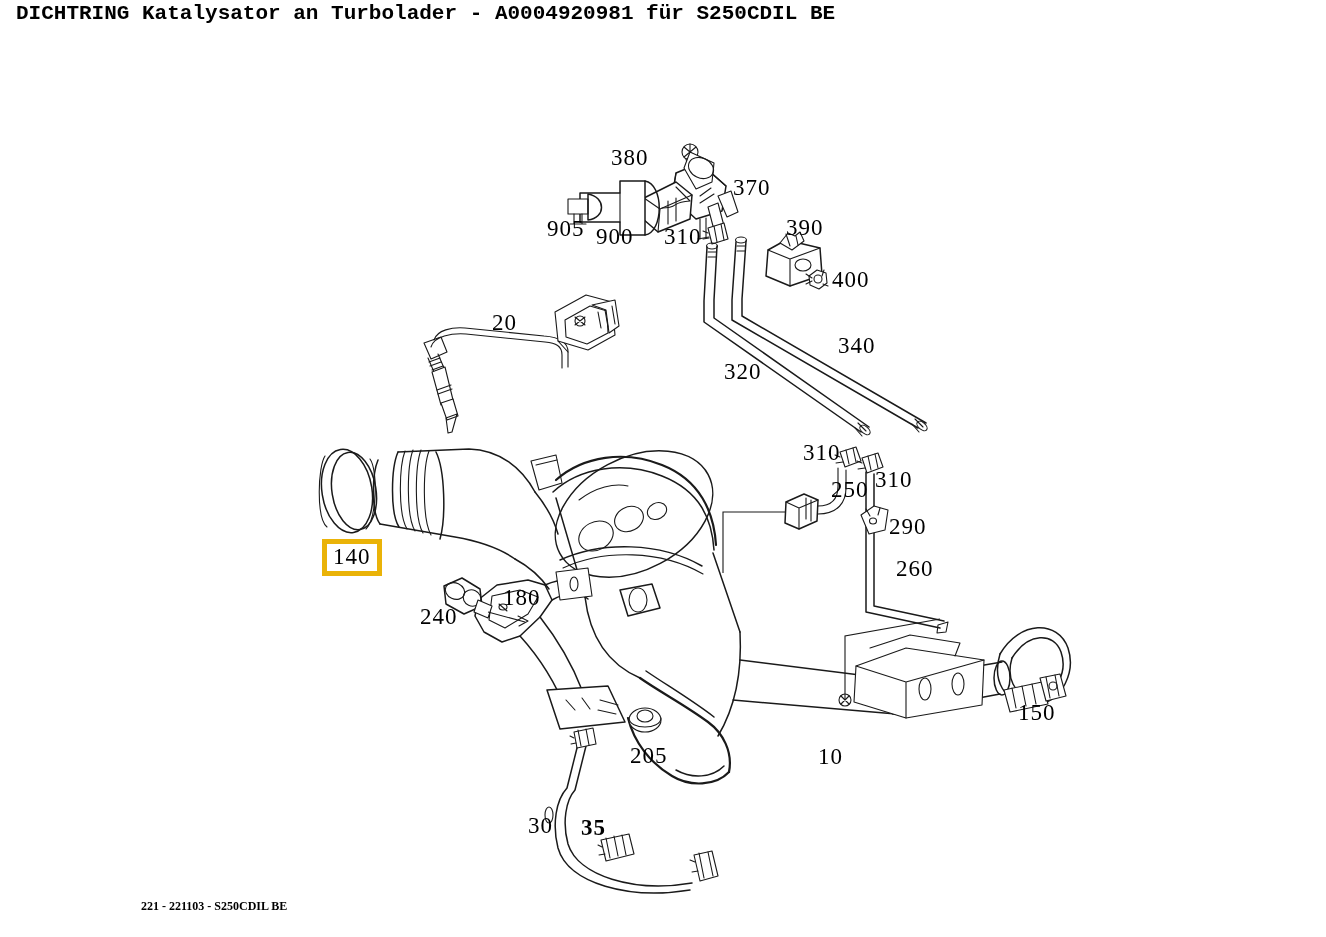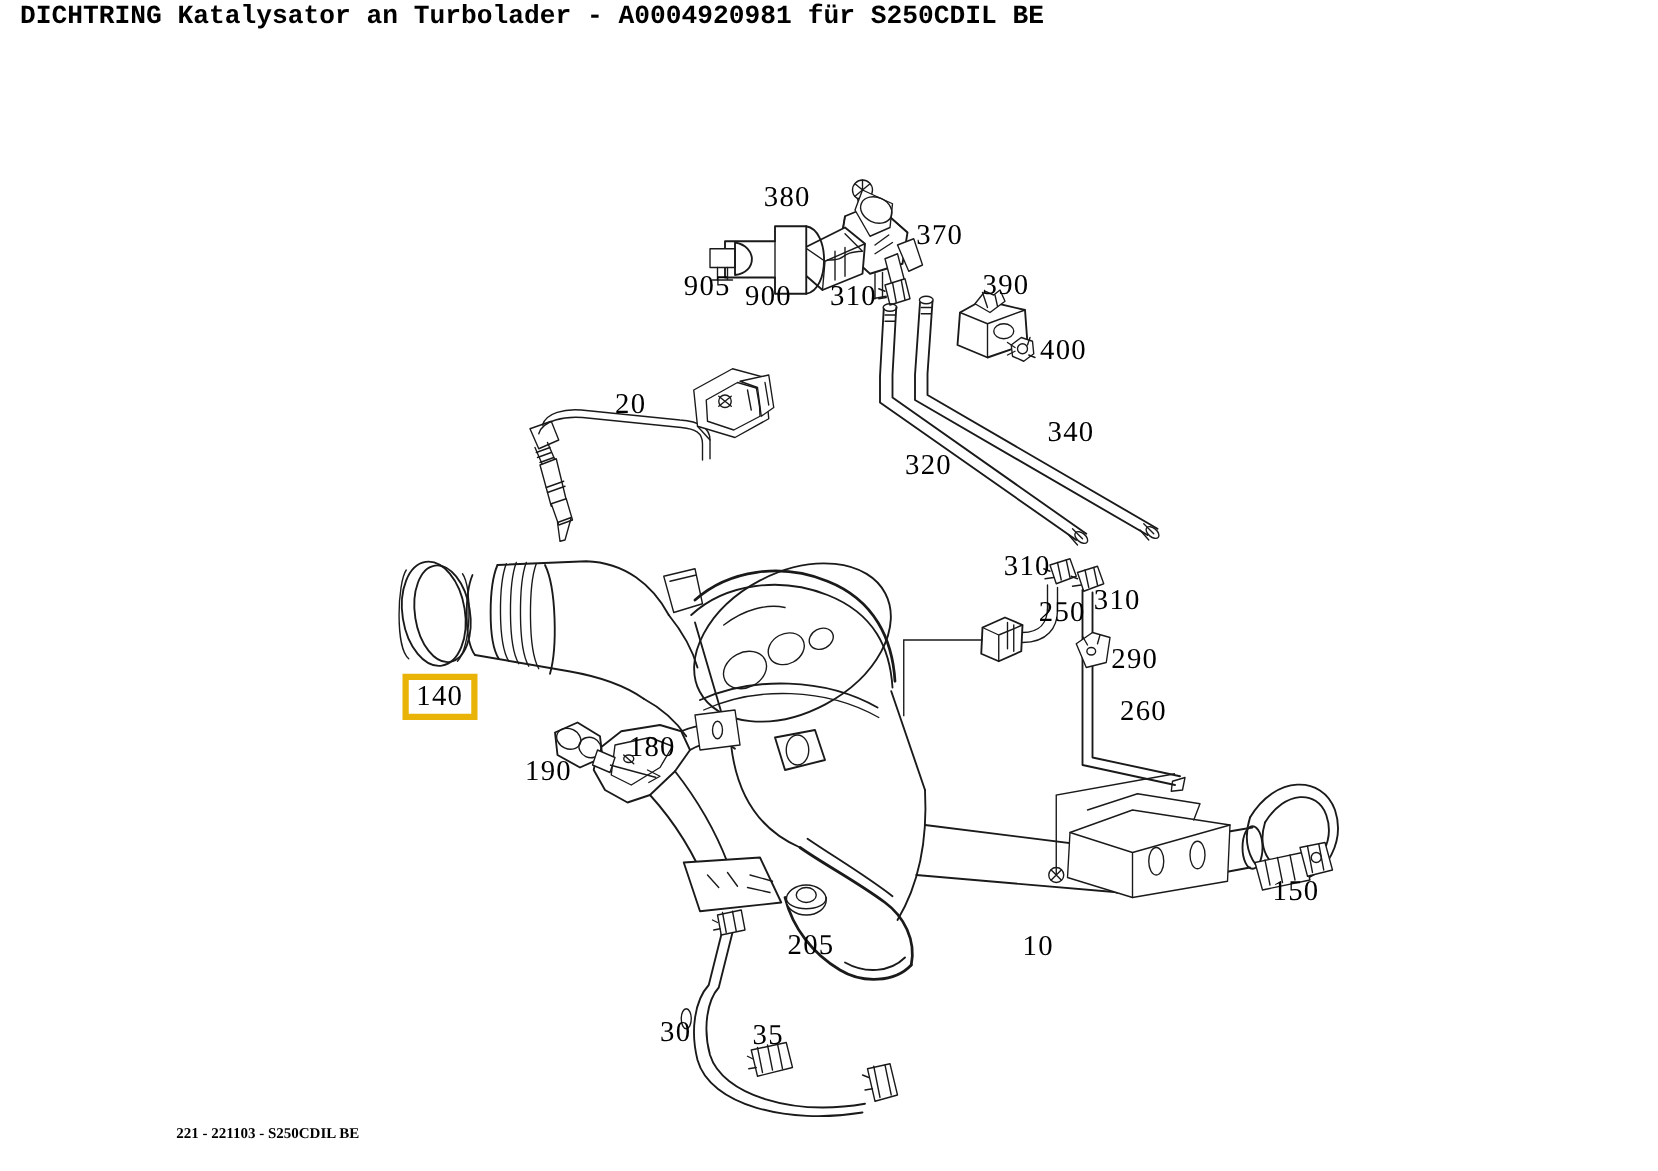--- a/index.html
+++ b/index.html
@@ -353,22 +353,22 @@
   <div class="lbl" style="left:449px;top:311px;margin-left:43px;">20</div>
   <div class="lbl" style="left:838px;top:334px;">340</div>
   <div class="lbl" style="left:724px;top:360px;">320</div>
   <div class="lbl" style="left:803px;top:441px;">310</div>
   <div class="lbl" style="left:875px;top:468px;">310</div>
   <div class="lbl" style="left:788px;top:478px;margin-left:43px;">250</div>
   <div class="lbl" style="left:889px;top:515px;">290</div>
   <div class="lbl hl" style="left:322px;top:539px;">140</div>
   <div class="lbl" style="left:896px;top:557px;">260</div>
   <div class="lbl" style="left:503px;top:586px;">180</div>
-  <div class="lbl" style="left:420px;top:605px;">190</div>
+  <div class="lbl" style="left:420px;top:605px;">240</div>
   <div class="lbl" style="left:1018px;top:701px;">150</div>
   <div class="lbl" style="left:630px;top:744px;">205</div>
   <div class="lbl" style="left:818px;top:745px;">10</div>
   <div class="lbl" style="left:528px;top:814px;">30</div>
-  <div class="lbl" style="left:602px;top:816px;">35</div>
+  <div class="lbl" style="left:581px;top:816px;font-weight:bold;">35</div>
 
   <div id="footer">221 - 221103 - S250CDIL BE</div>
 
 </div>
 
 </body></html>

